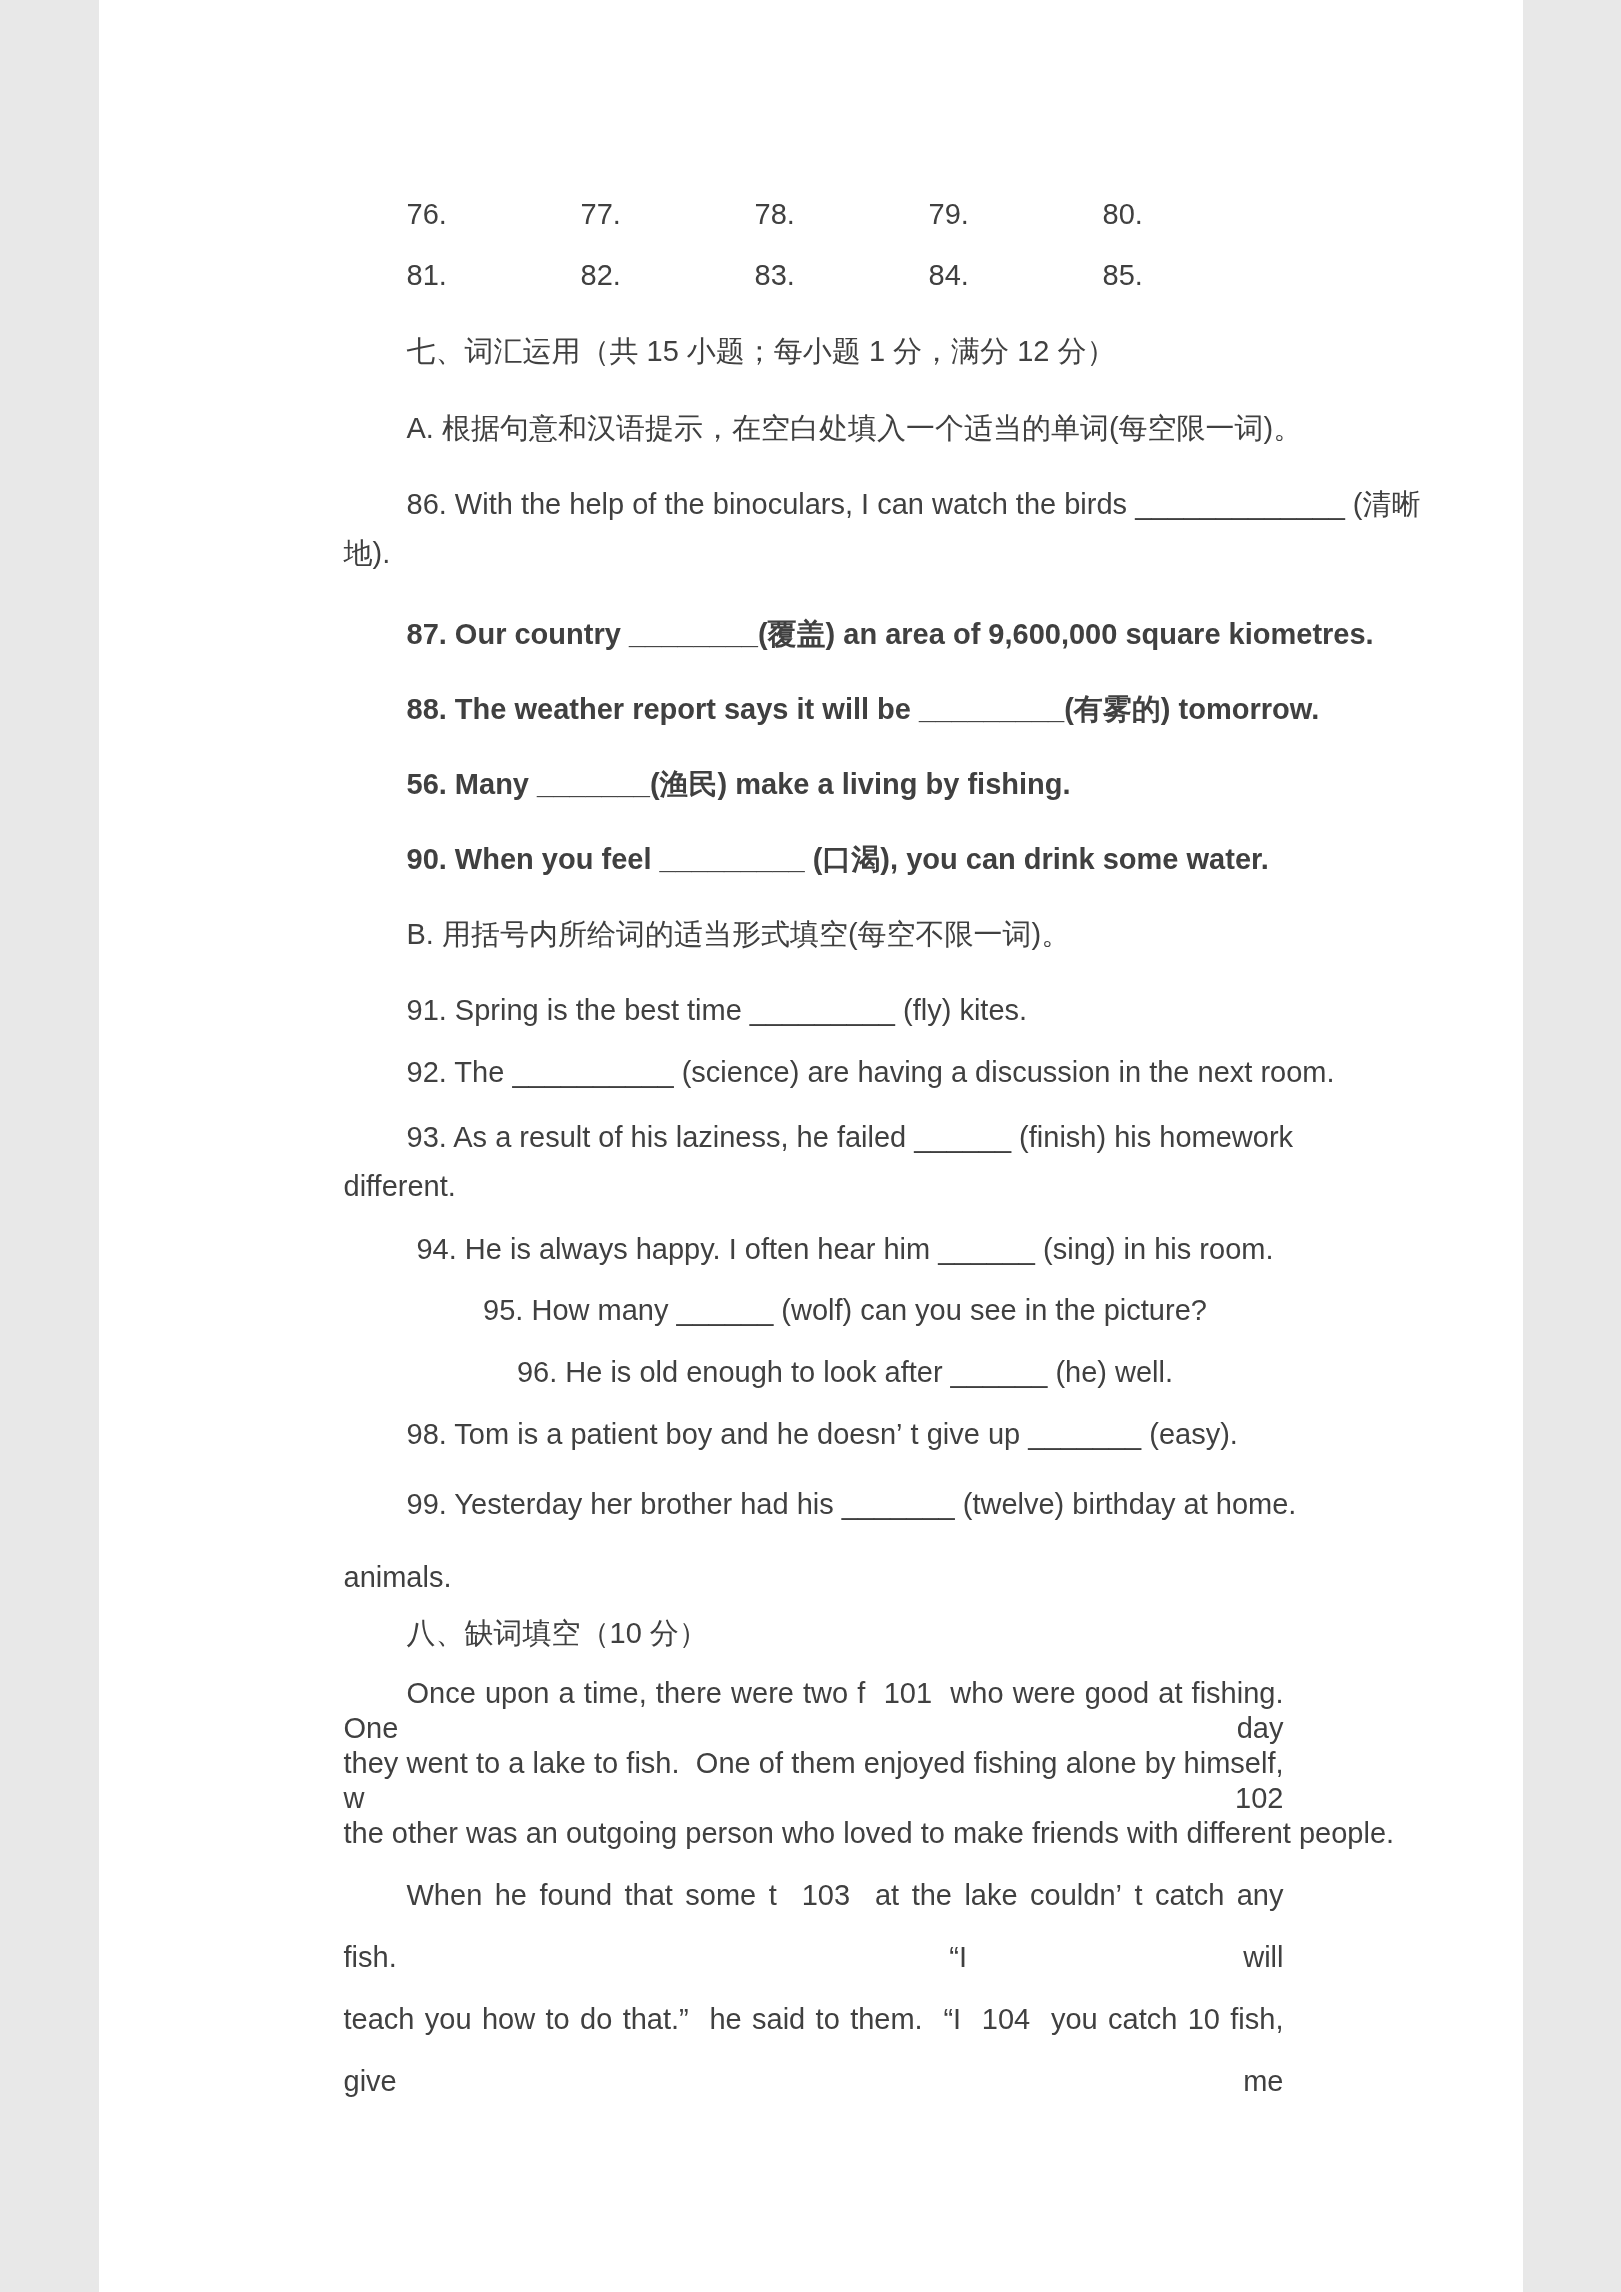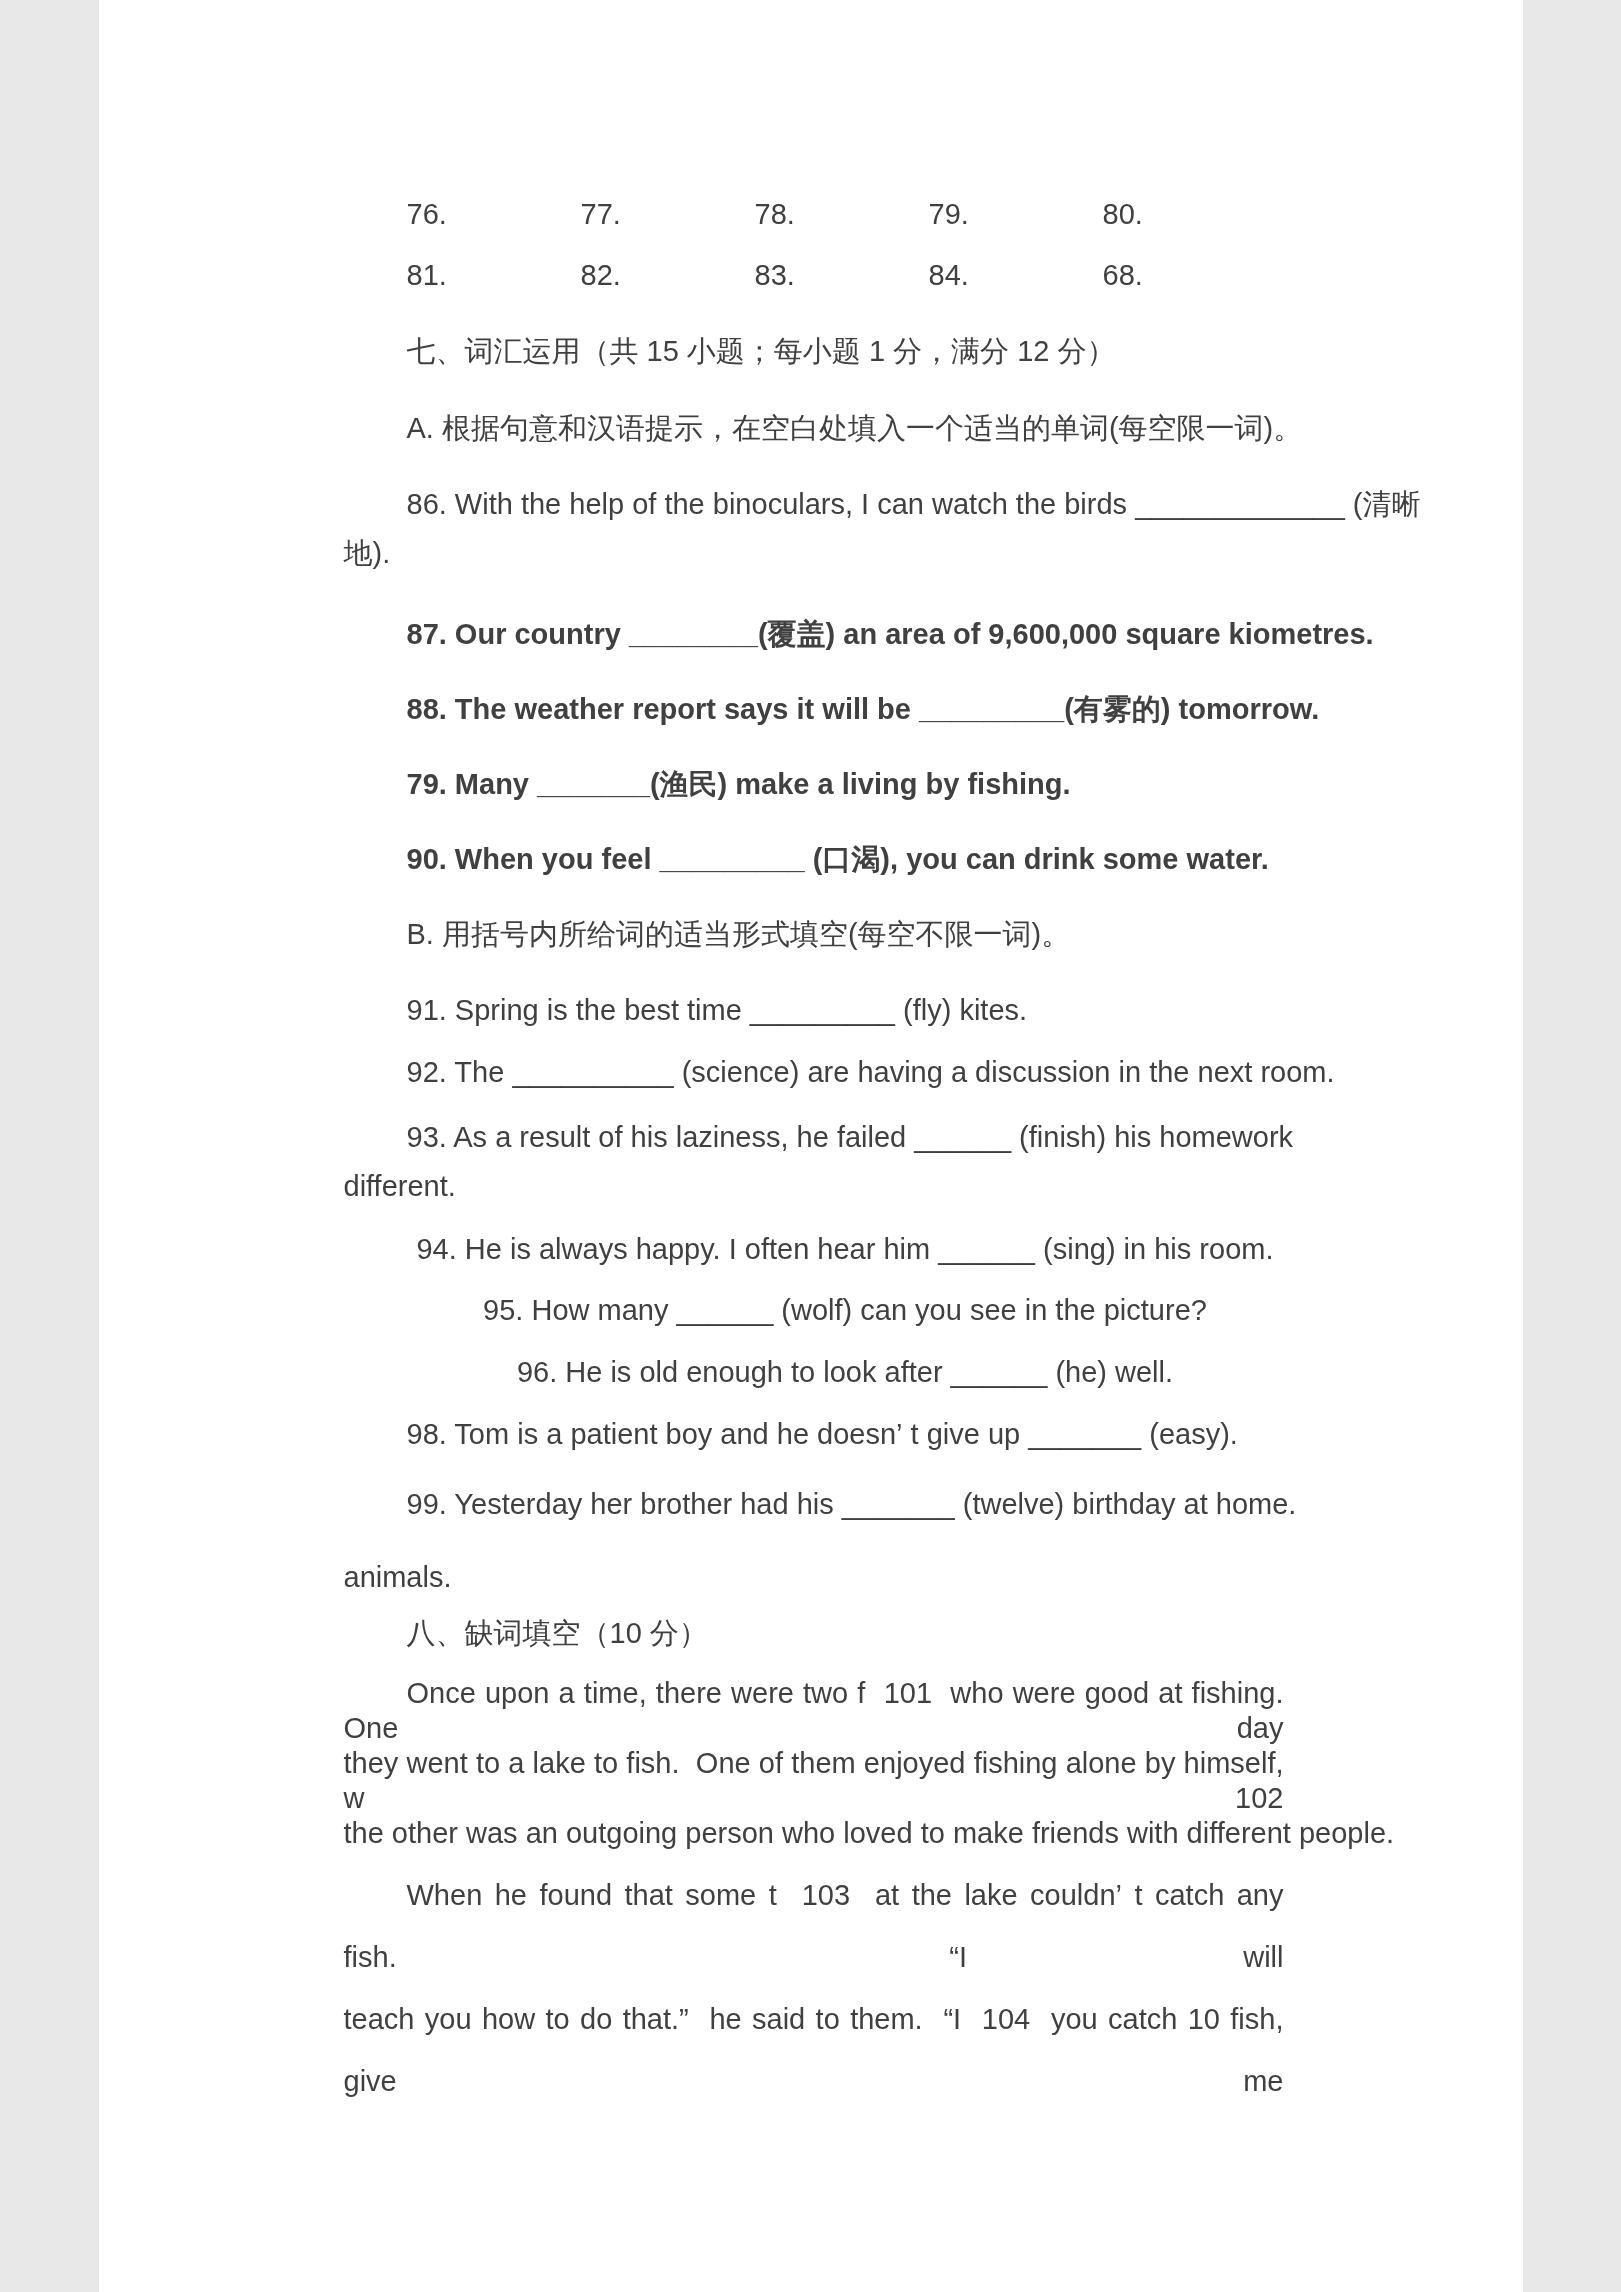--- a/index.html
+++ b/index.html
@@ -55,37 +55,37 @@
 </head>
 <body>
 
 <div class="page">
 
   <div class="num-row mb16">
     <span class="blank-num">76.</span><span class="blank-num">77.</span><span class="blank-num">78.</span><span class="blank-num">79.</span><span class="blank-num">80.</span>
   </div>
 
   <div class="num-row mb32">
-    <span class="blank-num">81.</span><span class="blank-num">82.</span><span class="blank-num">83.</span><span class="blank-num">84.</span><span class="blank-num">68.</span>
+    <span class="blank-num">81.</span><span class="blank-num">82.</span><span class="blank-num">83.</span><span class="blank-num">84.</span><span class="blank-num">85.</span>
   </div>
 
   <div class="sec-head mb33">七、词汇运用（共 15 小题；每小题 1 分，满分 12 分）</div>
 
   <div class="sub-head mb30">A. 根据句意和汉语提示，在空白处填入一个适当的单词(每空限一词)。</div>
 
   <div class="item twoline mb35">
     <div class="ln ln-first jl">86. With the help of the binoculars, I can watch the birds _____________ (清晰</div>
     <div class="ln">地).</div>
   </div>
 
   <div class="item single mb31">87. Our country ________(覆盖) an area of 9,600,000 square kiometres.</div>
 
   <div class="item single mb31">88. The weather report says it will be _________(有雾的) tomorrow.</div>
 
-  <div class="item single mb31">79. Many _______(渔民) make a living by fishing.</div>
+  <div class="item single mb31">56. Many _______(渔民) make a living by fishing.</div>
 
   <div class="item single mb31">90. When you feel _________ (口渴), you can drink some water.</div>
 
   <div class="sub-head mb32">B. 用括号内所给词的适当形式填空(每空不限一词)。</div>
 
   <div class="item single mb18">91. Spring is the best time _________ (fly) kites.</div>
 
   <div class="item single mb18">92. The __________ (science) are having a discussion in the next room.</div>
 
   <div class="item twoline mb16">

